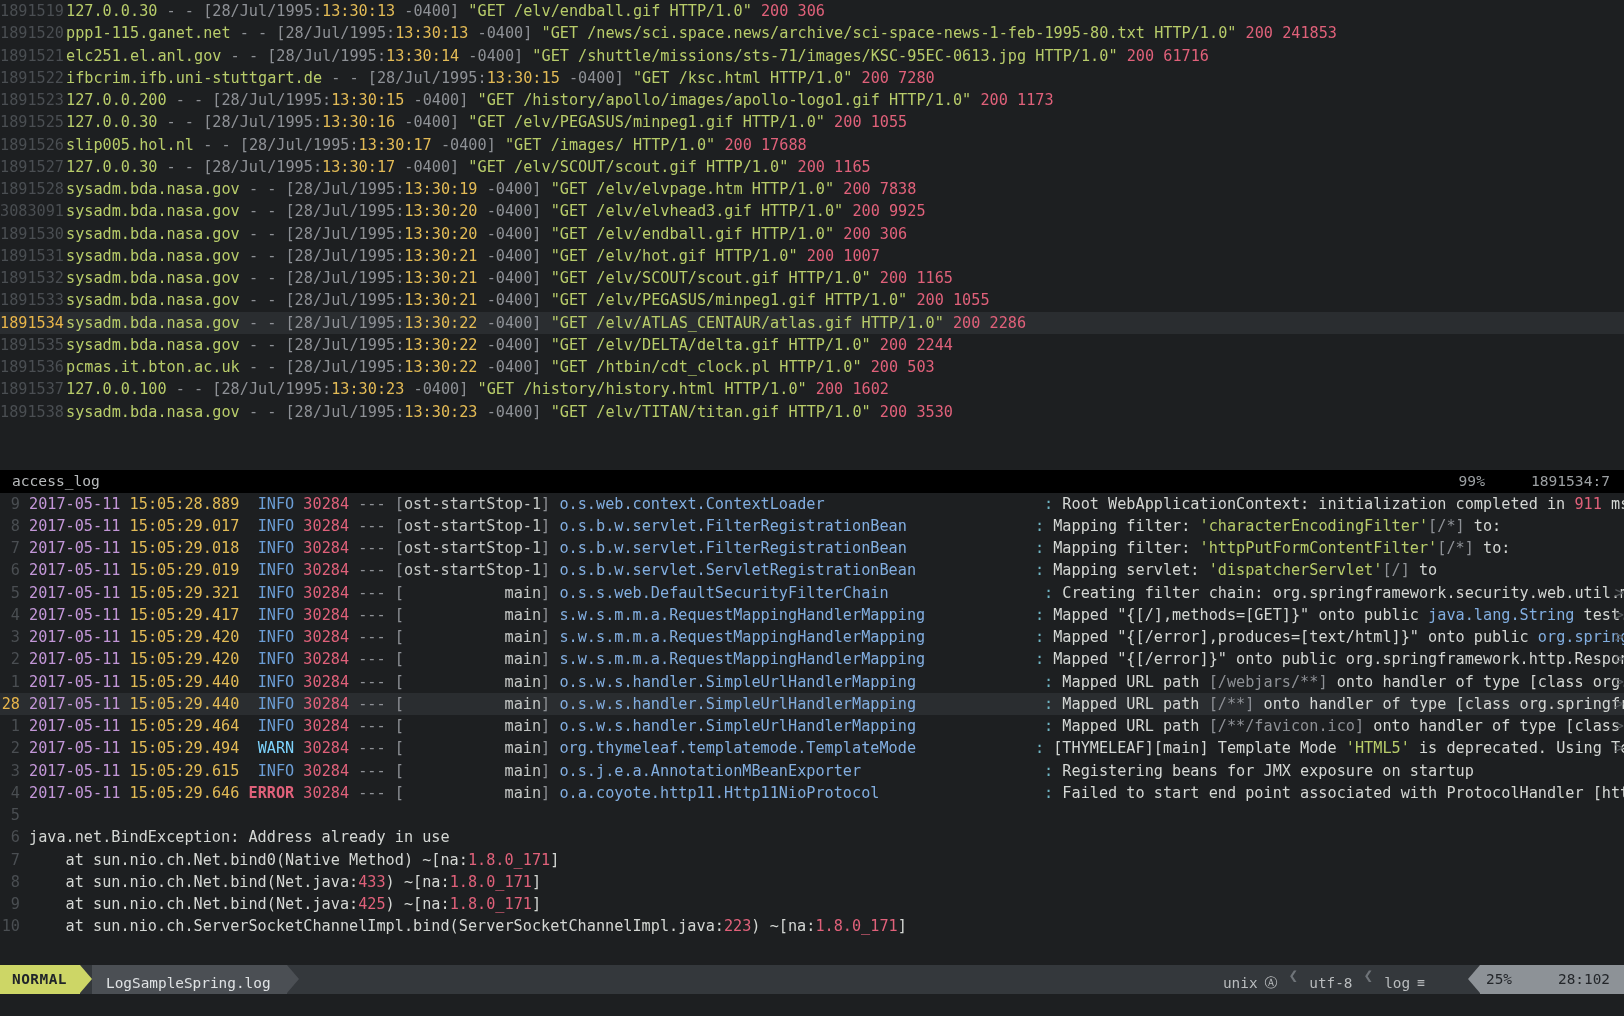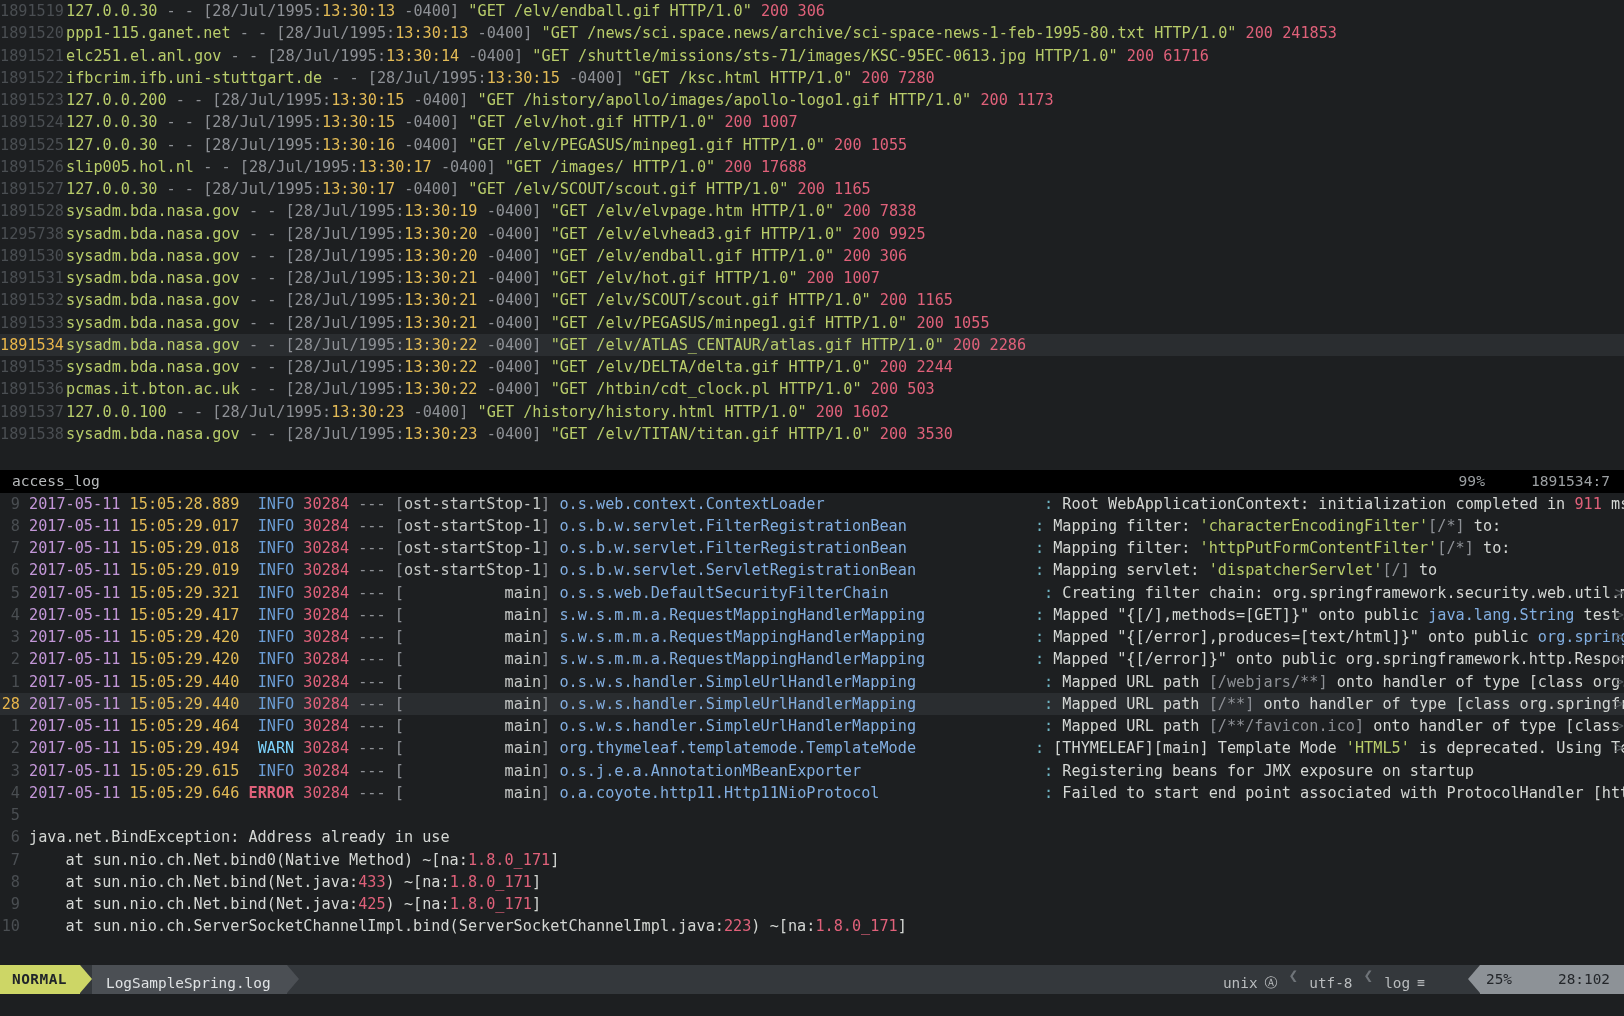--- a/index.html
+++ b/index.html
@@ -131,26 +131,25 @@
 <body>
 
 <div class="editor">
 
   <div class="pane" id="pane-top">
       <div class="row"><div class="gutter">1891519</div><div class="txt"><span class="t-host">127.0.0.30</span><span class="t-dash"> - - </span><span class="t-brk">[28/Jul/1995:</span><span class="t-time">13:30:13</span><span class="t-brk"> -0400]</span><span class="t-req"> "GET /elv/endball.gif HTTP/1.0"</span><span class="t-status"> 200 306</span></div></div>
       <div class="row"><div class="gutter">1891520</div><div class="txt"><span class="t-host">ppp1-115.ganet.net</span><span class="t-dash"> - - </span><span class="t-brk">[28/Jul/1995:</span><span class="t-time">13:30:13</span><span class="t-brk"> -0400]</span><span class="t-req"> "GET /news/sci.space.news/archive/sci-space-news-1-feb-1995-80.txt HTTP/1.0"</span><span class="t-status"> 200 241853</span></div></div>
       <div class="row"><div class="gutter">1891521</div><div class="txt"><span class="t-host">elc251.el.anl.gov</span><span class="t-dash"> - - </span><span class="t-brk">[28/Jul/1995:</span><span class="t-time">13:30:14</span><span class="t-brk"> -0400]</span><span class="t-req"> "GET /shuttle/missions/sts-71/images/KSC-95EC-0613.jpg HTTP/1.0"</span><span class="t-status"> 200 61716</span></div></div>
       <div class="row"><div class="gutter">1891522</div><div class="txt"><span class="t-host">ifbcrim.ifb.uni-stuttgart.de</span><span class="t-dash"> - - </span><span class="t-brk">[28/Jul/1995:</span><span class="t-time">13:30:15</span><span class="t-brk"> -0400]</span><span class="t-req"> "GET /ksc.html HTTP/1.0"</span><span class="t-status"> 200 7280</span></div></div>
       <div class="row"><div class="gutter">1891523</div><div class="txt"><span class="t-host">127.0.0.200</span><span class="t-dash"> - - </span><span class="t-brk">[28/Jul/1995:</span><span class="t-time">13:30:15</span><span class="t-brk"> -0400]</span><span class="t-req"> "GET /history/apollo/images/apollo-logo1.gif HTTP/1.0"</span><span class="t-status"> 200 1173</span></div></div>
-      <div class="row"><div class="gutter">1891524</div><div class="txt"><span class="t-host">127.0.0.30</span><span class="t-dash"> - - </span><span class="t-brk">[28/Jul/1995:</span><span class="t-time">13:30:15</span><span class="t-brk"> -0400]</span><span class="t-req"> "GET /elv/hot.gif HTTP/1.0"</span><span class="t-status"> 200 1007</span></div></div>
       <div class="row"><div class="gutter">1891525</div><div class="txt"><span class="t-host">127.0.0.30</span><span class="t-dash"> - - </span><span class="t-brk">[28/Jul/1995:</span><span class="t-time">13:30:16</span><span class="t-brk"> -0400]</span><span class="t-req"> "GET /elv/PEGASUS/minpeg1.gif HTTP/1.0"</span><span class="t-status"> 200 1055</span></div></div>
       <div class="row"><div class="gutter">1891526</div><div class="txt"><span class="t-host">slip005.hol.nl</span><span class="t-dash"> - - </span><span class="t-brk">[28/Jul/1995:</span><span class="t-time">13:30:17</span><span class="t-brk"> -0400]</span><span class="t-req"> "GET /images/ HTTP/1.0"</span><span class="t-status"> 200 17688</span></div></div>
       <div class="row"><div class="gutter">1891527</div><div class="txt"><span class="t-host">127.0.0.30</span><span class="t-dash"> - - </span><span class="t-brk">[28/Jul/1995:</span><span class="t-time">13:30:17</span><span class="t-brk"> -0400]</span><span class="t-req"> "GET /elv/SCOUT/scout.gif HTTP/1.0"</span><span class="t-status"> 200 1165</span></div></div>
       <div class="row"><div class="gutter">1891528</div><div class="txt"><span class="t-host">sysadm.bda.nasa.gov</span><span class="t-dash"> - - </span><span class="t-brk">[28/Jul/1995:</span><span class="t-time">13:30:19</span><span class="t-brk"> -0400]</span><span class="t-req"> "GET /elv/elvpage.htm HTTP/1.0"</span><span class="t-status"> 200 7838</span></div></div>
-      <div class="row"><div class="gutter">1295738</div><div class="txt"><span class="t-host">sysadm.bda.nasa.gov</span><span class="t-dash"> - - </span><span class="t-brk">[28/Jul/1995:</span><span class="t-time">13:30:20</span><span class="t-brk"> -0400]</span><span class="t-req"> "GET /elv/elvhead3.gif HTTP/1.0"</span><span class="t-status"> 200 9925</span></div></div>
+      <div class="row"><div class="gutter">3083091</div><div class="txt"><span class="t-host">sysadm.bda.nasa.gov</span><span class="t-dash"> - - </span><span class="t-brk">[28/Jul/1995:</span><span class="t-time">13:30:20</span><span class="t-brk"> -0400]</span><span class="t-req"> "GET /elv/elvhead3.gif HTTP/1.0"</span><span class="t-status"> 200 9925</span></div></div>
       <div class="row"><div class="gutter">1891530</div><div class="txt"><span class="t-host">sysadm.bda.nasa.gov</span><span class="t-dash"> - - </span><span class="t-brk">[28/Jul/1995:</span><span class="t-time">13:30:20</span><span class="t-brk"> -0400]</span><span class="t-req"> "GET /elv/endball.gif HTTP/1.0"</span><span class="t-status"> 200 306</span></div></div>
       <div class="row"><div class="gutter">1891531</div><div class="txt"><span class="t-host">sysadm.bda.nasa.gov</span><span class="t-dash"> - - </span><span class="t-brk">[28/Jul/1995:</span><span class="t-time">13:30:21</span><span class="t-brk"> -0400]</span><span class="t-req"> "GET /elv/hot.gif HTTP/1.0"</span><span class="t-status"> 200 1007</span></div></div>
       <div class="row"><div class="gutter">1891532</div><div class="txt"><span class="t-host">sysadm.bda.nasa.gov</span><span class="t-dash"> - - </span><span class="t-brk">[28/Jul/1995:</span><span class="t-time">13:30:21</span><span class="t-brk"> -0400]</span><span class="t-req"> "GET /elv/SCOUT/scout.gif HTTP/1.0"</span><span class="t-status"> 200 1165</span></div></div>
       <div class="row"><div class="gutter">1891533</div><div class="txt"><span class="t-host">sysadm.bda.nasa.gov</span><span class="t-dash"> - - </span><span class="t-brk">[28/Jul/1995:</span><span class="t-time">13:30:21</span><span class="t-brk"> -0400]</span><span class="t-req"> "GET /elv/PEGASUS/minpeg1.gif HTTP/1.0"</span><span class="t-status"> 200 1055</span></div></div>
       <div class="row cur"><div class="gutter">1891534</div><div class="txt"><span class="t-host">sysadm.bda.nasa.gov</span><span class="t-dash"> - - </span><span class="t-brk">[28/Jul/1995:</span><span class="t-time">13:30:22</span><span class="t-brk"> -0400]</span><span class="t-req"> "GET /elv/ATLAS_CENTAUR/atlas.gif HTTP/1.0"</span><span class="t-status"> 200 2286</span></div></div>
       <div class="row"><div class="gutter">1891535</div><div class="txt"><span class="t-host">sysadm.bda.nasa.gov</span><span class="t-dash"> - - </span><span class="t-brk">[28/Jul/1995:</span><span class="t-time">13:30:22</span><span class="t-brk"> -0400]</span><span class="t-req"> "GET /elv/DELTA/delta.gif HTTP/1.0"</span><span class="t-status"> 200 2244</span></div></div>
       <div class="row"><div class="gutter">1891536</div><div class="txt"><span class="t-host">pcmas.it.bton.ac.uk</span><span class="t-dash"> - - </span><span class="t-brk">[28/Jul/1995:</span><span class="t-time">13:30:22</span><span class="t-brk"> -0400]</span><span class="t-req"> "GET /htbin/cdt_clock.pl HTTP/1.0"</span><span class="t-status"> 200 503</span></div></div>
       <div class="row"><div class="gutter">1891537</div><div class="txt"><span class="t-host">127.0.0.100</span><span class="t-dash"> - - </span><span class="t-brk">[28/Jul/1995:</span><span class="t-time">13:30:23</span><span class="t-brk"> -0400]</span><span class="t-req"> "GET /history/history.html HTTP/1.0"</span><span class="t-status"> 200 1602</span></div></div>
       <div class="row"><div class="gutter">1891538</div><div class="txt"><span class="t-host">sysadm.bda.nasa.gov</span><span class="t-dash"> - - </span><span class="t-brk">[28/Jul/1995:</span><span class="t-time">13:30:23</span><span class="t-brk"> -0400]</span><span class="t-req"> "GET /elv/TITAN/titan.gif HTTP/1.0"</span><span class="t-status"> 200 3530</span></div></div>
     </div>

